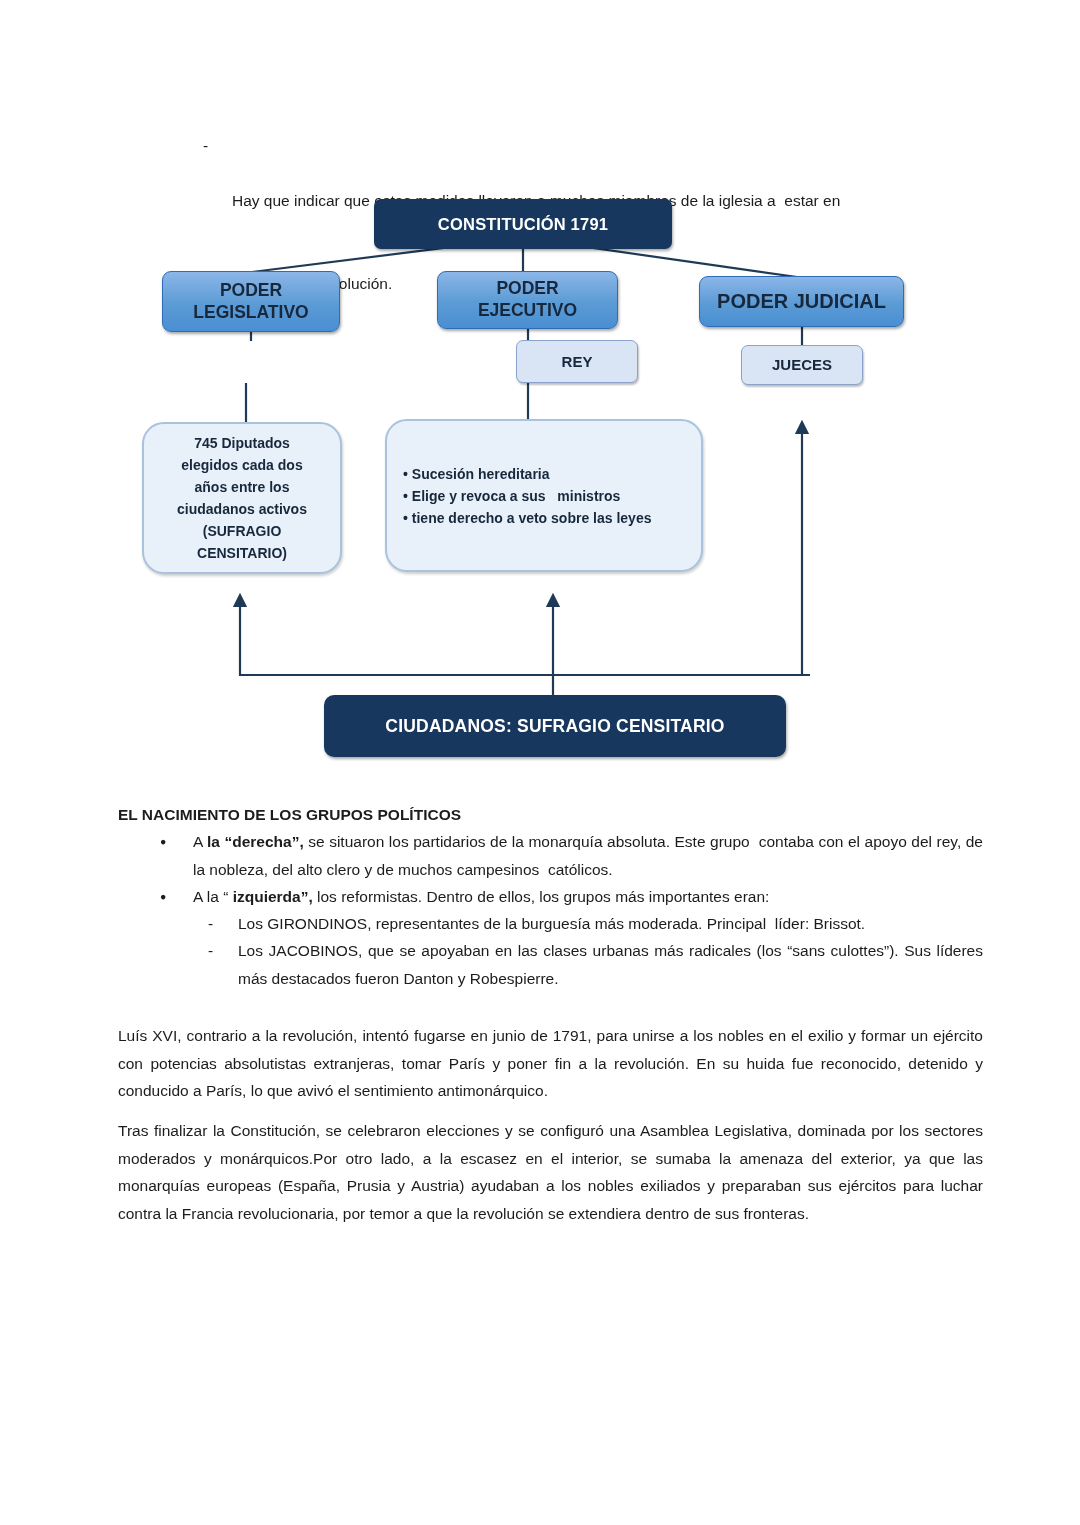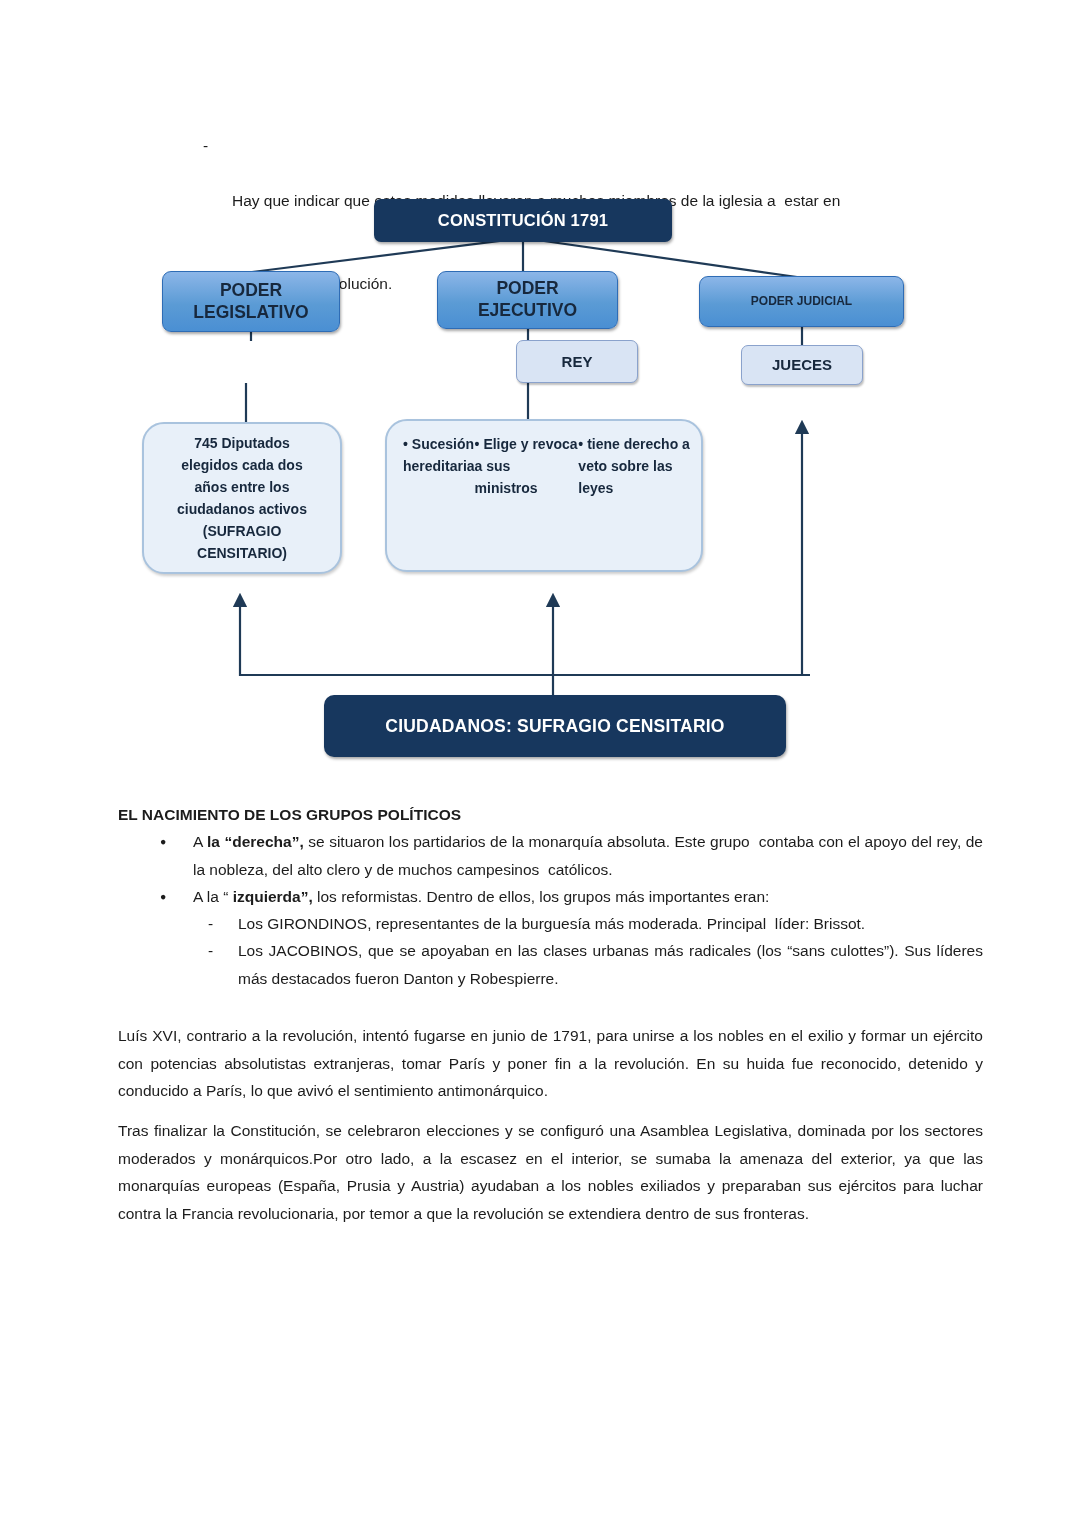--- a/index.html
+++ b/index.html
@@ -31,21 +31,21 @@
         box-shadow:1px 2px 3px rgba(0,0,0,.35);font-size:16.5px;letter-spacing:.2px;}
   .grad{background:linear-gradient(180deg,var(--medium-blue-light,#8cb6e8) 0%,var(--medium-blue,#5b9bd5) 55%,#4a8fd3 100%);
         border:1px solid #2e6cb5;border-radius:9px;color:var(--diagram-text,#17283d);
         font-size:17.5px;line-height:1.25;box-shadow:1px 2px 3px rgba(0,0,0,.35);}
   .lite{background:var(--light-fill,#d9e4f4);border:1.5px solid #8aa2cc;border-radius:7px;
         color:var(--diagram-text,#17283d);font-size:15px;line-height:1.3;box-shadow:1px 2px 2px rgba(0,0,0,.25);}
   .bigbox{position:absolute;box-sizing:border-box;background:var(--lighter-fill,#e8f0f9);
         border:2px solid #a9c3de;border-radius:22px;color:var(--diagram-text,#17283d);
         font-size:14px;line-height:22px;font-weight:bold;box-shadow:1px 2px 3px rgba(0,0,0,.2);}
   .bigbox.centered{display:flex;flex-direction:column;justify-content:center;text-align:center;}
-  .bigbox.lefted{display:flex;flex-direction:row;justify-content:center;text-align:left;
+  .bigbox.lefted{display:flex;flex-direction:column;justify-content:center;text-align:left;
         padding:12px 4px 12px 16px;white-space:pre-wrap;}
   .bigbox span{display:block;}
   .ciud{font-size:17.5px;border-radius:10px;}
 </style>
 </head>
 <body>
 
 <div class="page">
 
   <div class="note-marker">-</div>
@@ -69,39 +69,39 @@
       <line x1="802" y1="326" x2="802" y2="346"></line>
       <line x1="246" y1="383" x2="246" y2="423"></line>
       <line x1="528" y1="382" x2="528" y2="420"></line>
       <line x1="240" y1="675" x2="810" y2="675"></line>
       <line x1="240" y1="676" x2="240" y2="597" marker-end="url(#ah)"></line>
       <line x1="553" y1="695" x2="553" y2="597" marker-end="url(#ah)"></line>
       <line x1="802" y1="675" x2="802" y2="424" marker-end="url(#ah)"></line>
     </g>
   </svg>
 
-  <div class="dbox dark" style="left:374px;top:199px;width:298px;height:43px;">
+  <div class="dbox dark" style="left:374px;top:199px;width:298px;height:50px;">
     <span>CONSTITUCIÓN 1791</span>
   </div>
 
   <div class="dbox grad" style="left:162px;top:271px;width:178px;height:61px;">
     <div>
       <span>PODER</span><br>
       <span>LEGISLATIVO</span>
     </div>
   </div>
 
   <div class="dbox grad" style="left:437px;top:271px;width:181px;height:58px;">
     <div>
       <span>PODER</span><br>
       <span>EJECUTIVO</span>
     </div>
   </div>
 
-  <div class="dbox grad" style="left:699px;top:276px;width:205px;height:51px;font-size:12px;">
+  <div class="dbox grad" style="left:699px;top:276px;width:205px;height:51px;font-size:20px;">
     <span>PODER JUDICIAL</span>
   </div>
 
 
   <div class="dbox lite" style="left:468px;top:340px;width:122px;height:43px;margin-left:48px;">
     <span>REY</span>
   </div>
 
   <div class="dbox lite" style="left:741px;top:345px;width:122px;height:40px;">
     <span>JUECES</span>

